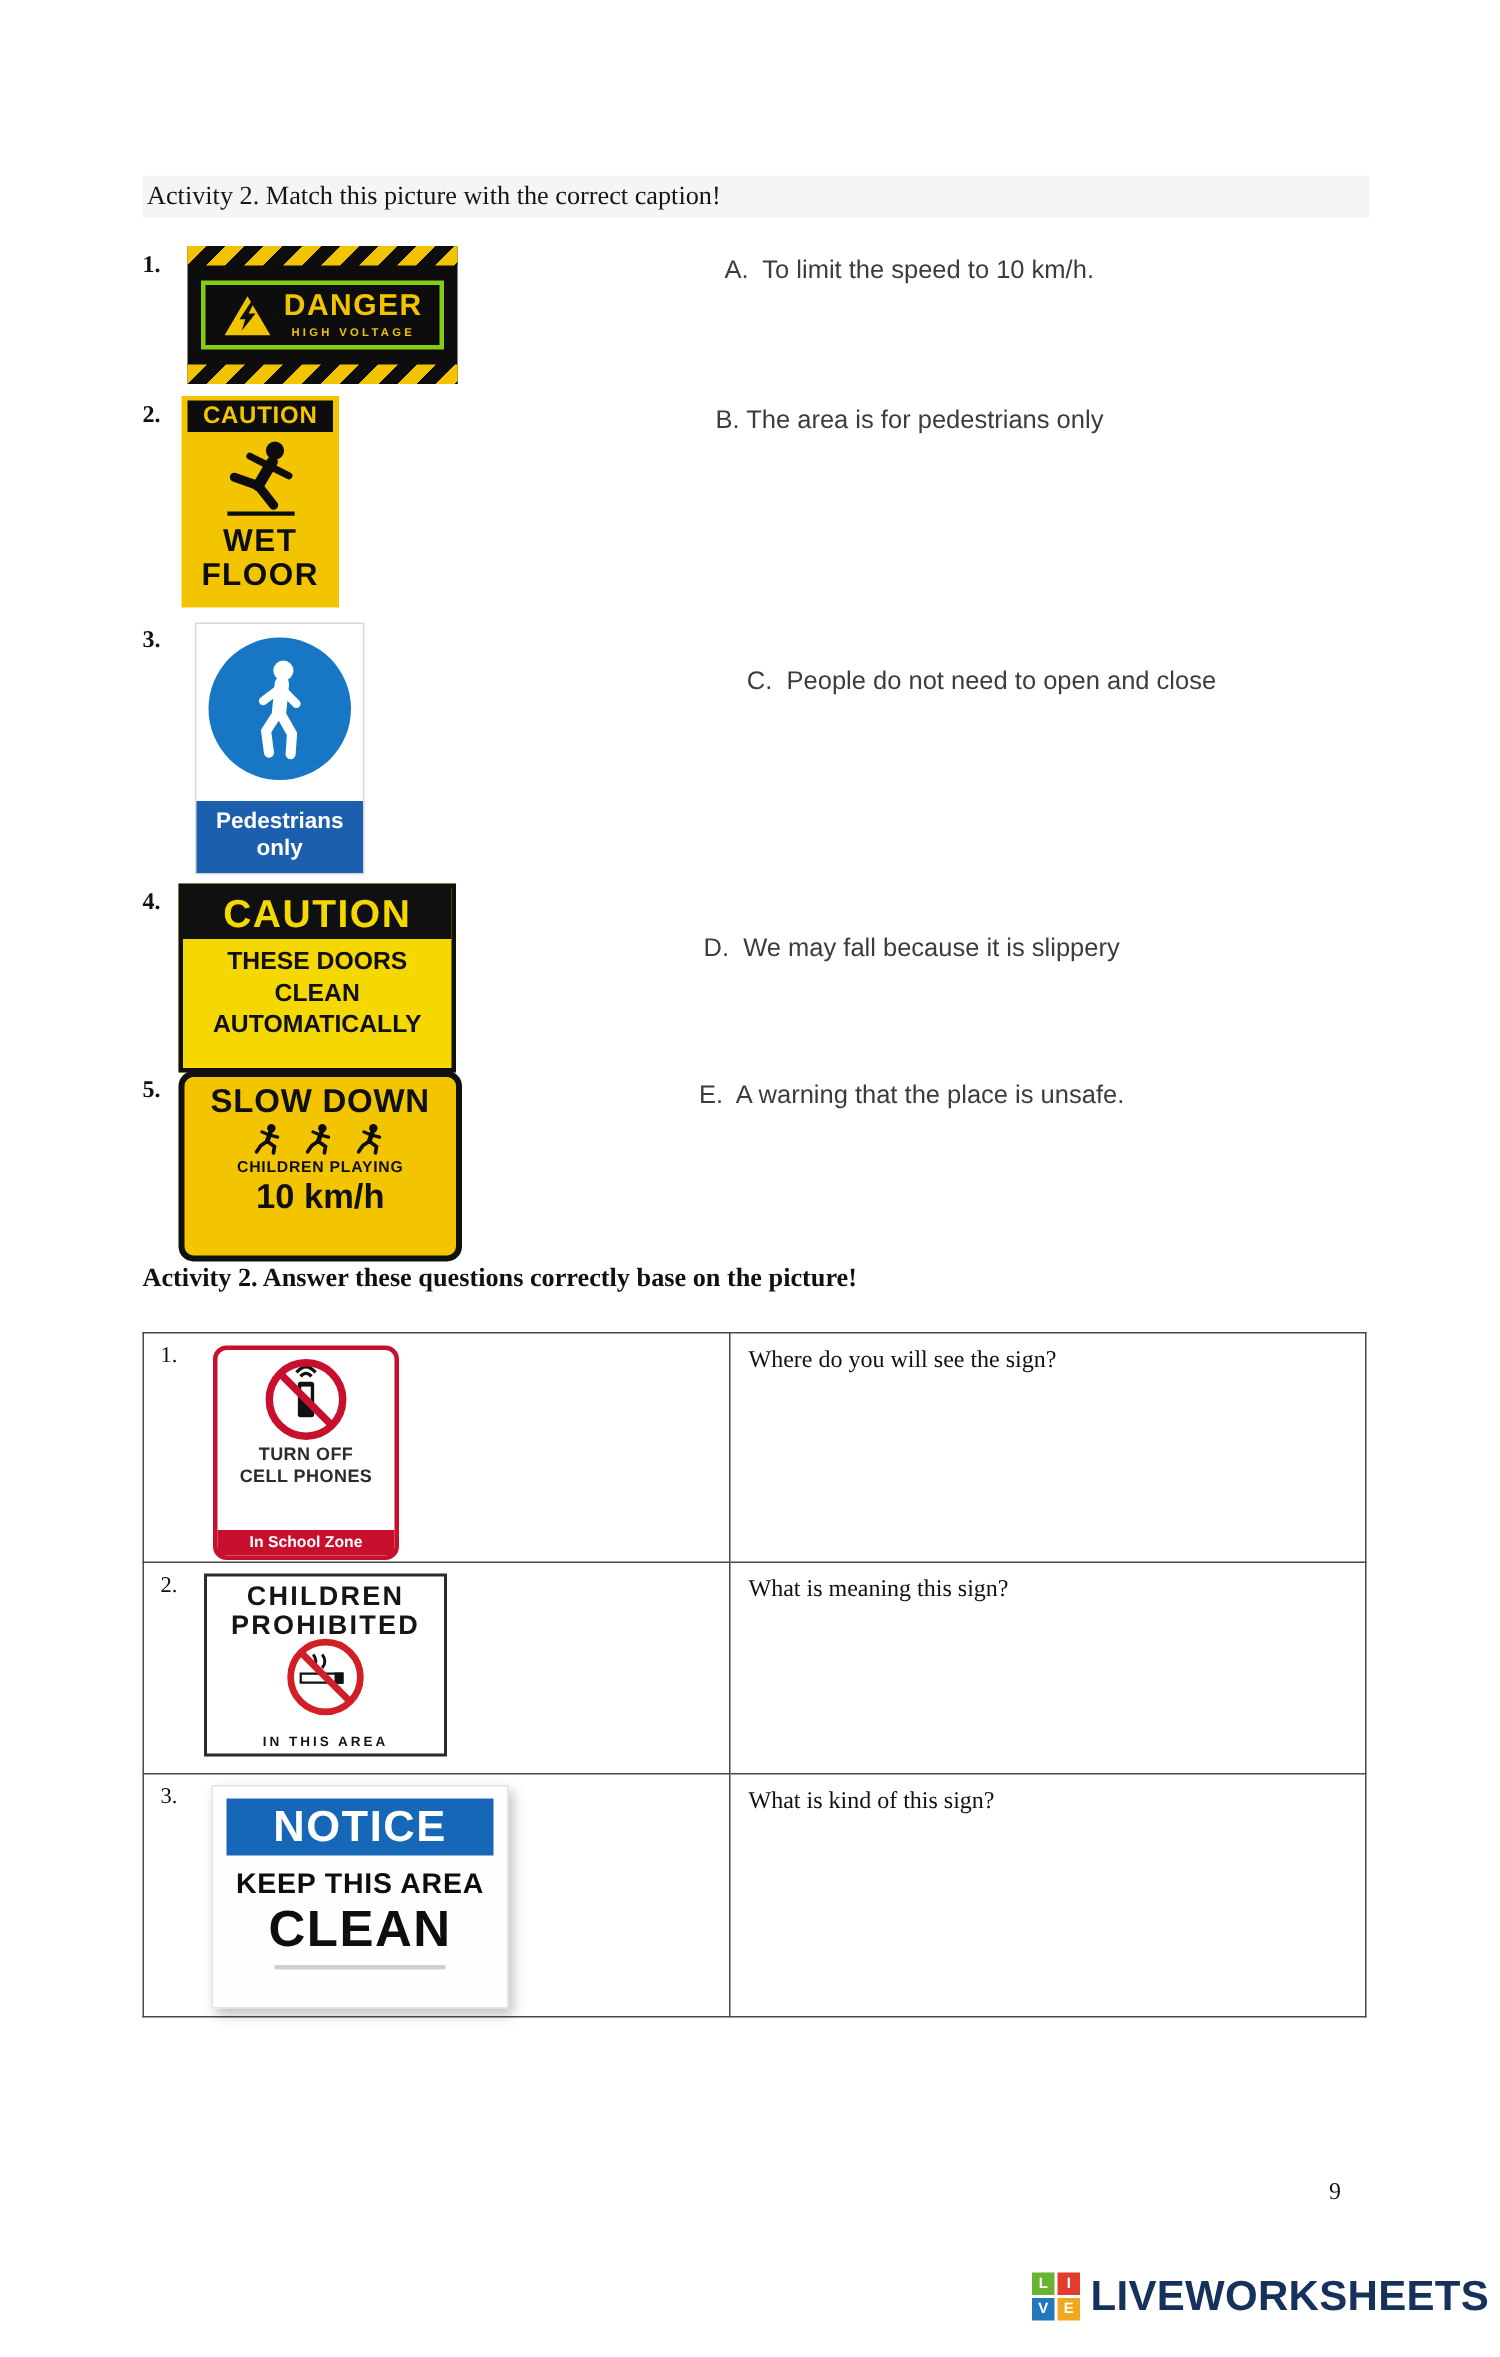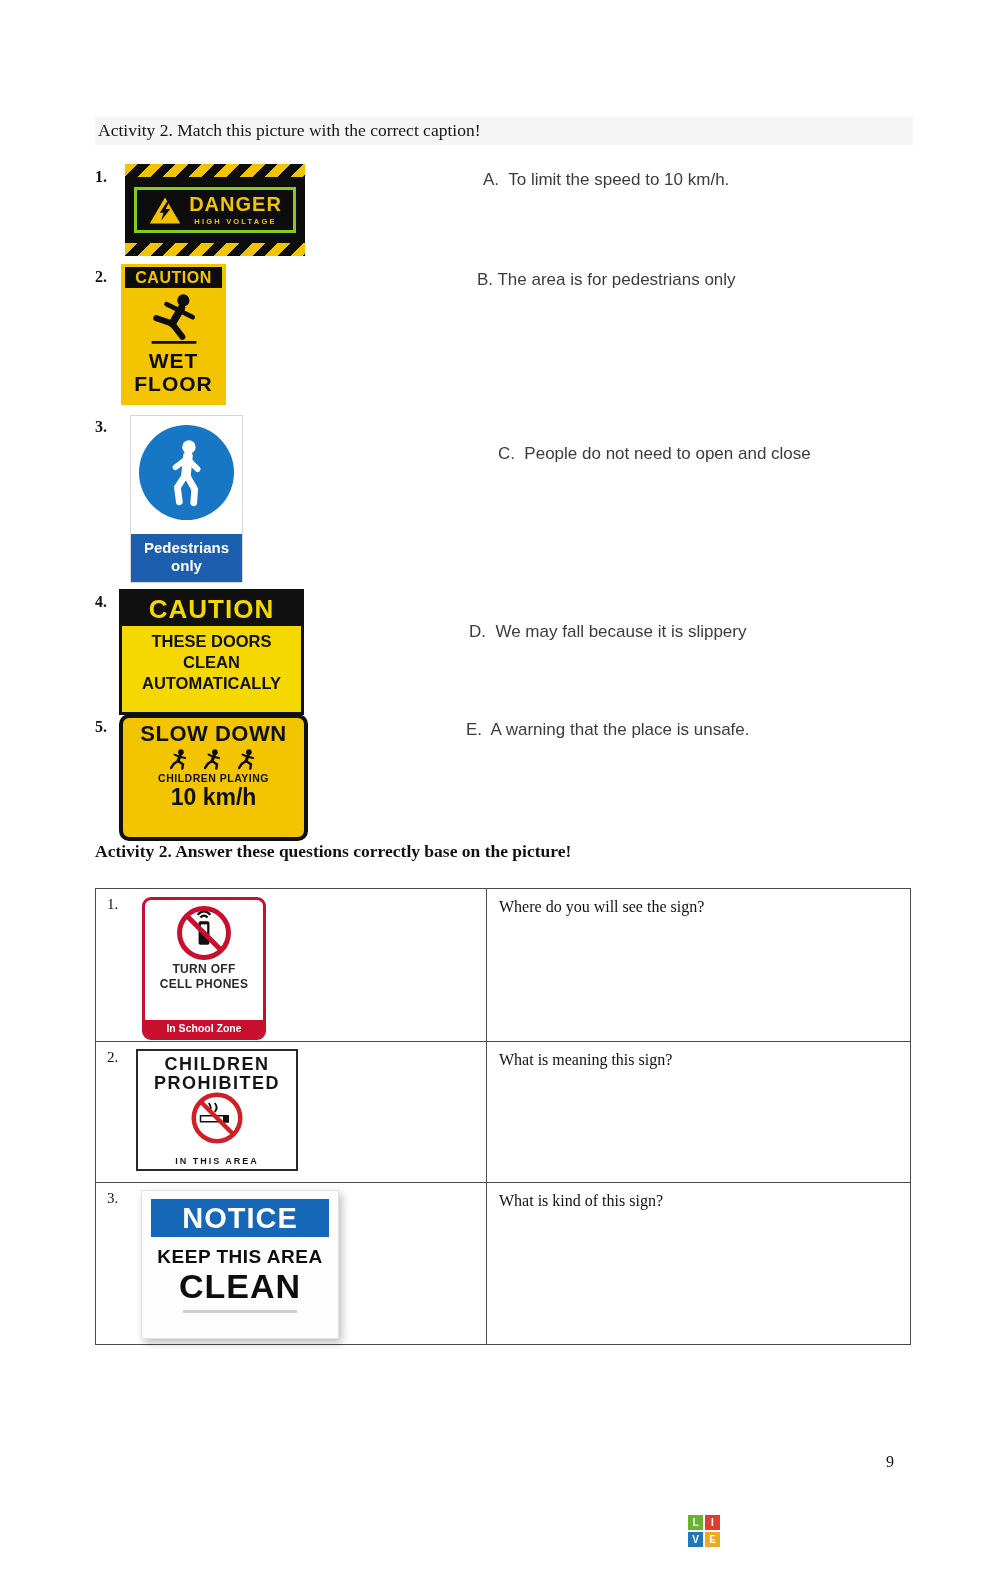--- a/index.html
+++ b/index.html
@@ -266,15 +266,16 @@
 
   <div class="abs page-num">9</div>
 
   <div class="abs brand">
     <span class="logo-grid">
       <span class="lsq g">L</span>
       <span class="lsq r">I</span>
       <span class="lsq b">V</span>
       <span class="lsq y">E</span>
     </span>
+    <span class="brand-text">LIVEWORKSHEETS</span>
   </div>
 
 </div>
 
 </body></html>

